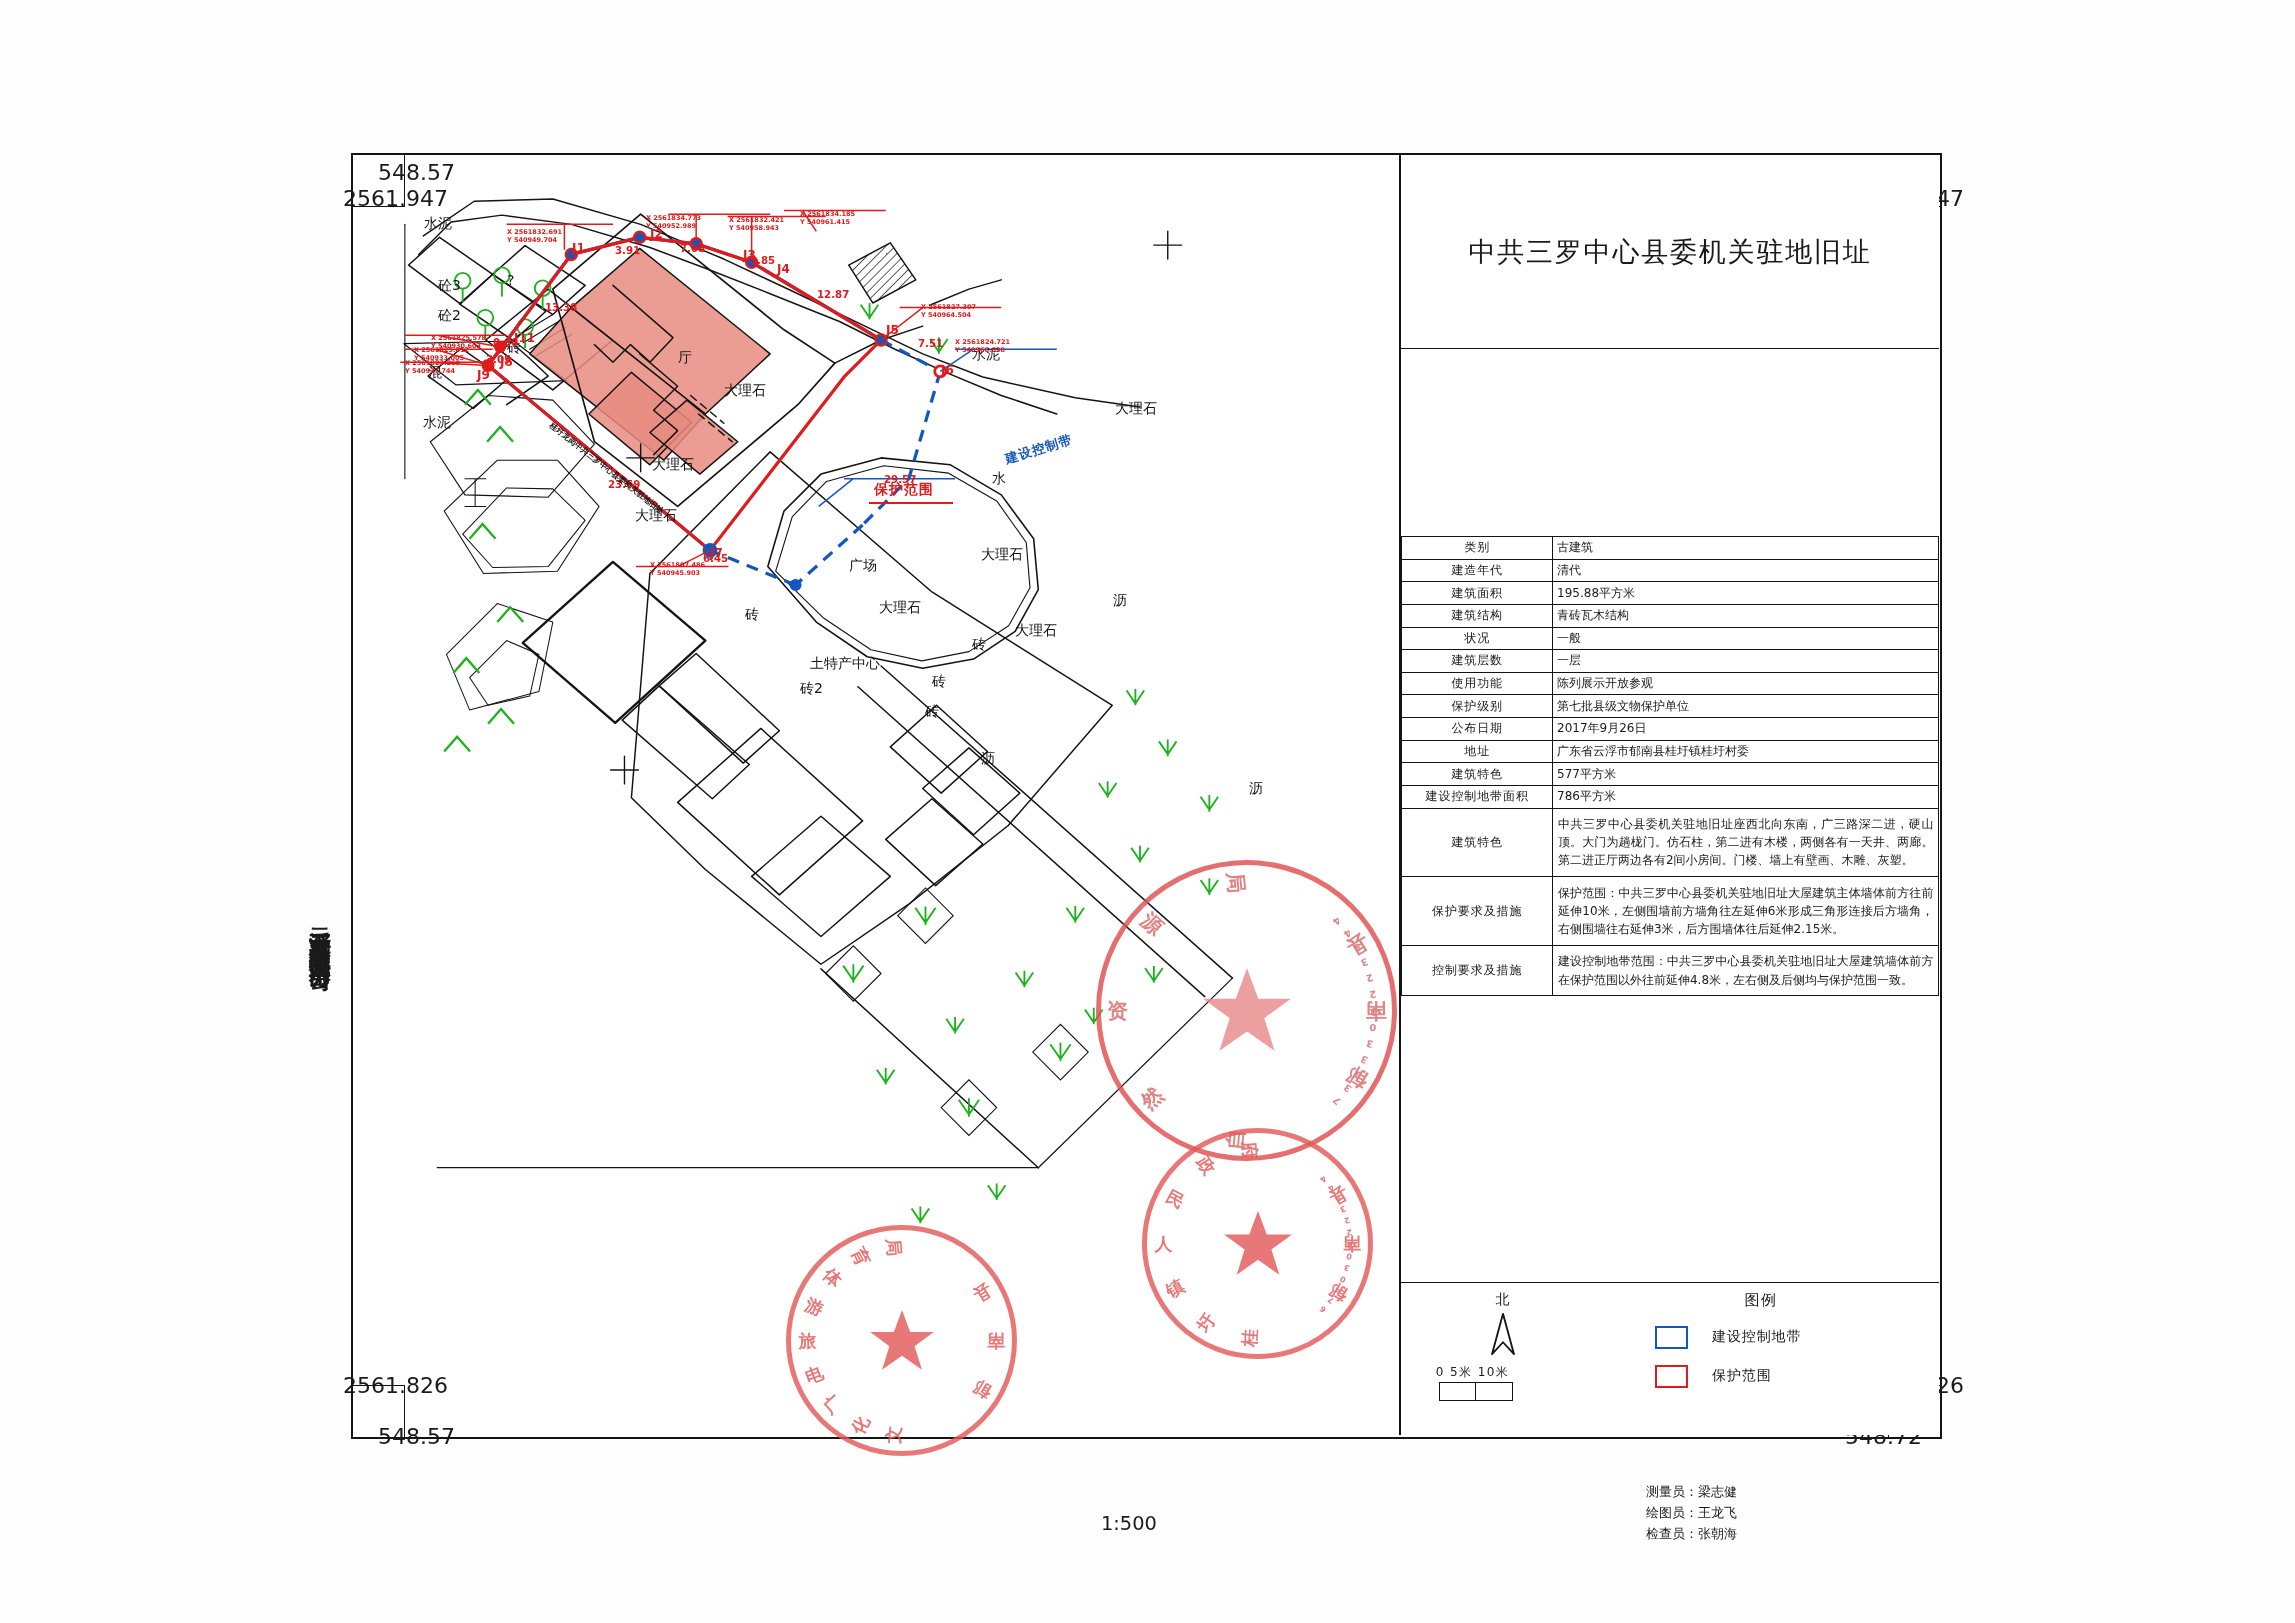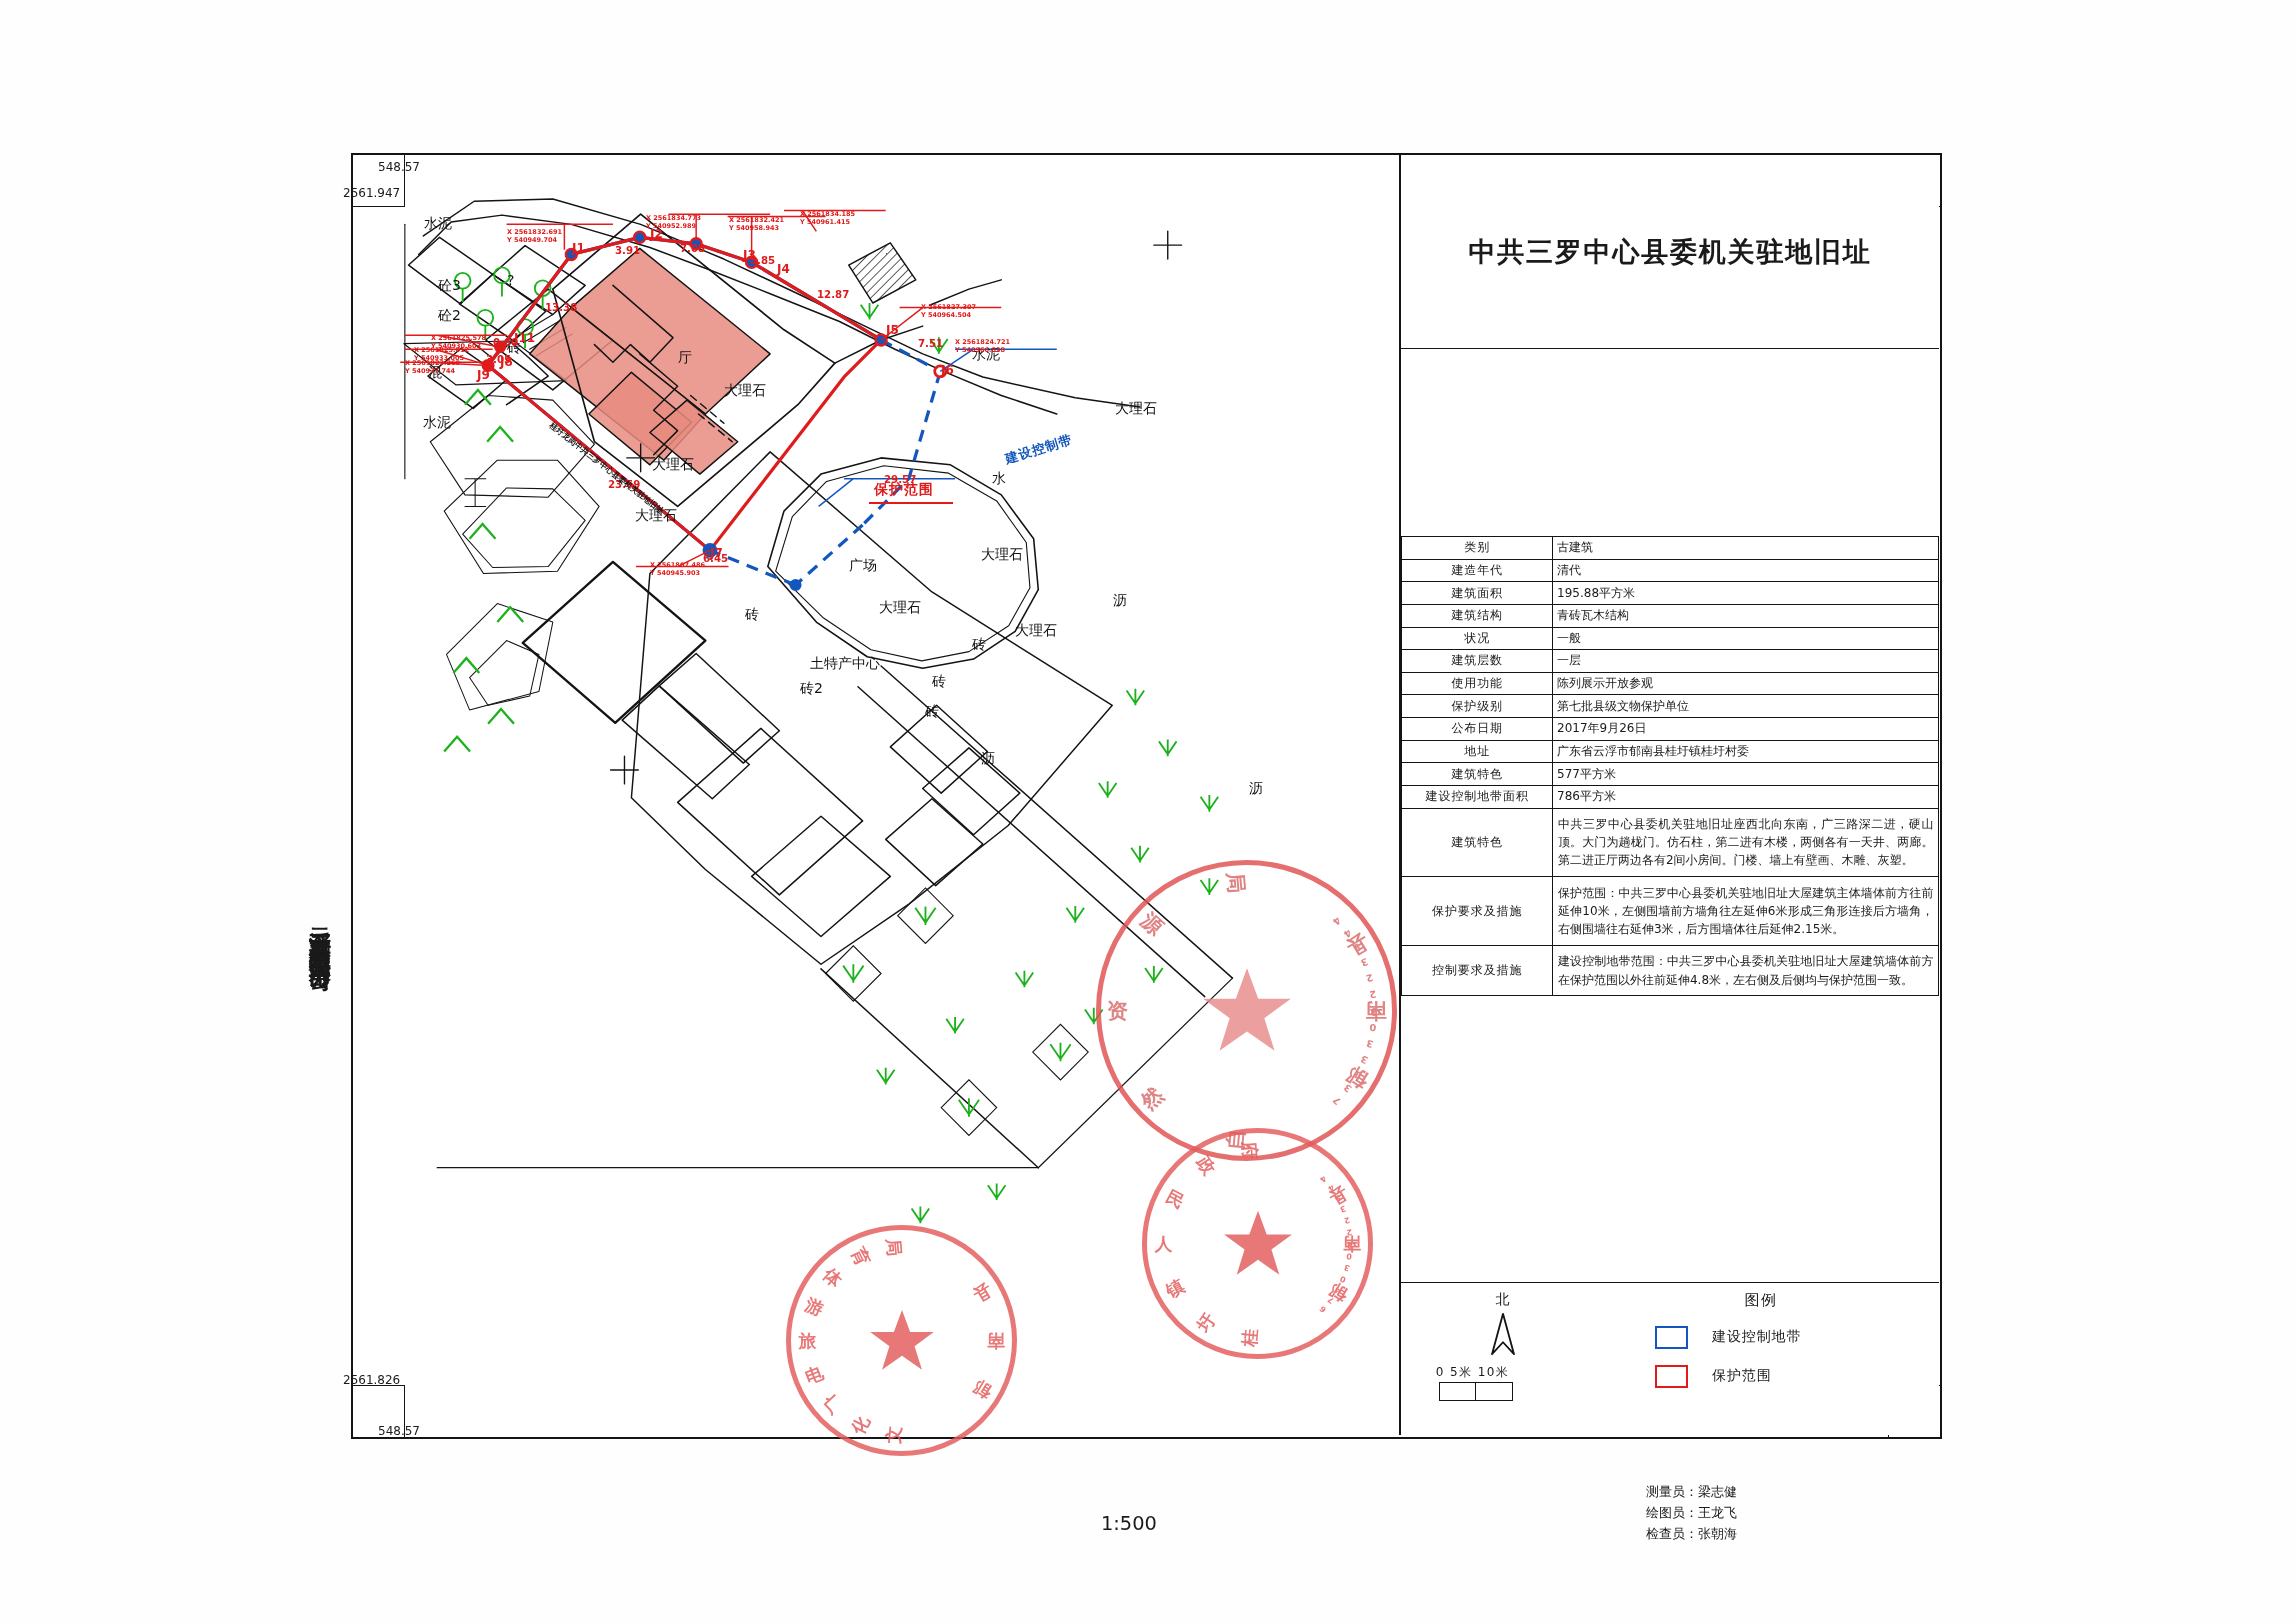--- a/index.html
+++ b/index.html
@@ -27,42 +27,42 @@
     font-family:"DejaVu Sans",sans-serif;
   }
 
   
   #frame-outer{
     position:absolute;left:351px;top:153px;width:1591px;height:1286px;
     border:2.8px solid #141414;box-sizing:border-box;background:#fff;
   }
   
   .corner-box{position:absolute;border:1.4px solid #141414;box-sizing:border-box;}
-  .corner-lbl{position:absolute;font-size:12px;font-family:"DejaVu Sans",sans-serif;white-space:nowrap;}
+  .corner-lbl{position:absolute;font-size:22px;font-family:"DejaVu Sans",sans-serif;white-space:nowrap;}
 
   
   #company-vertical{
     position:absolute;left:305px;top:911px;
     font-size:22px;font-weight:bold;
     writing-mode:vertical-rl;letter-spacing:2.8px;
     font-family:"DejaVu Sans",sans-serif;
   }
 
   
   #info-panel{
     position:absolute;left:1399px;top:155px;width:540px;height:1280px;
     border-left:2.3px solid #141414;box-sizing:border-box;background:#fff;
   }
   #site-name{
     position:absolute;left:0;top:0;width:100%;height:194px;
     display:flex;align-items:center;justify-content:center;
     border-bottom:1.8px solid #141414;box-sizing:border-box;
   }
   #site-name span{
-    font-size:27px;font-weight:bold;letter-spacing:1.8px;
+    font-size:27px;font-weight:normal;letter-spacing:1.8px;
     font-family:"DejaVu Sans",sans-serif;
   }
   #info-table{
     position:absolute;left:0;top:381px;width:100%;
     border-collapse:collapse;table-layout:fixed;
   }
   #info-table td{
     border:1.4px solid #141414;
     font-size:12px;
     font-family:"DejaVu Sans",sans-serif;

